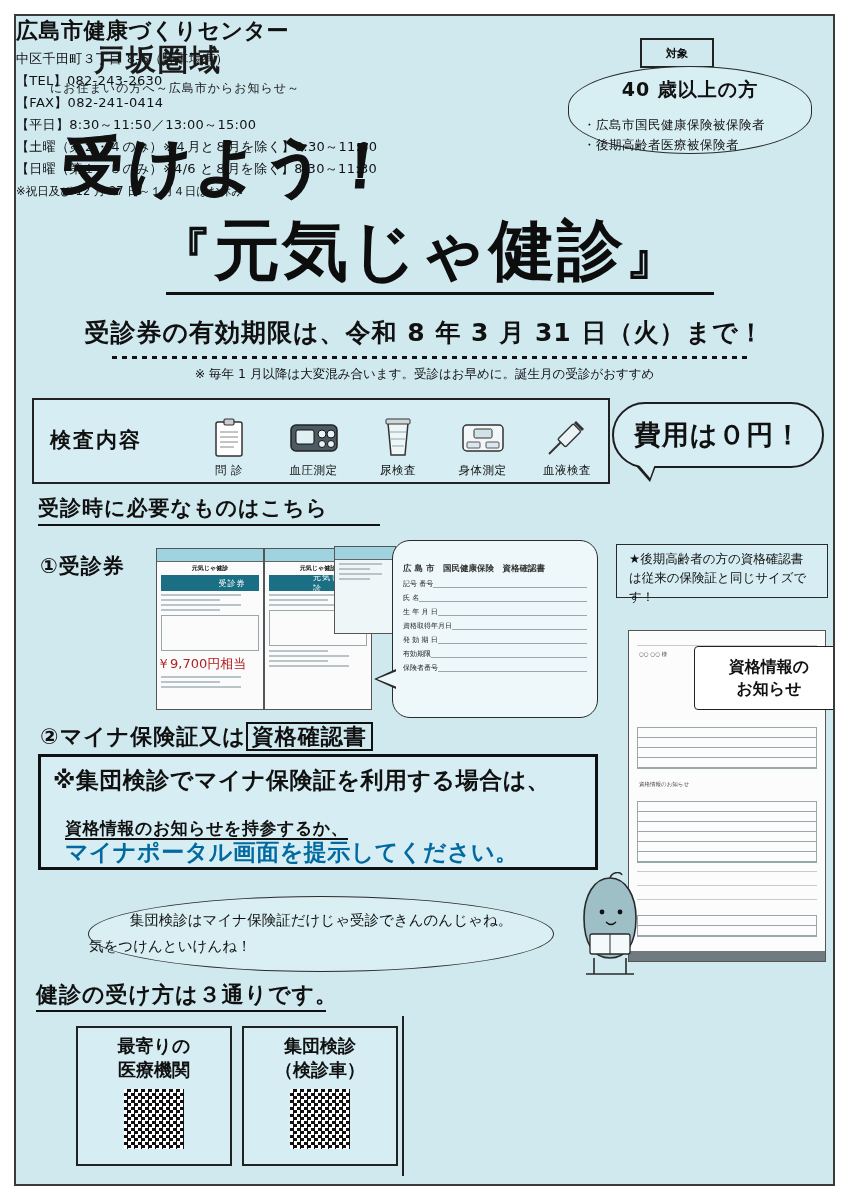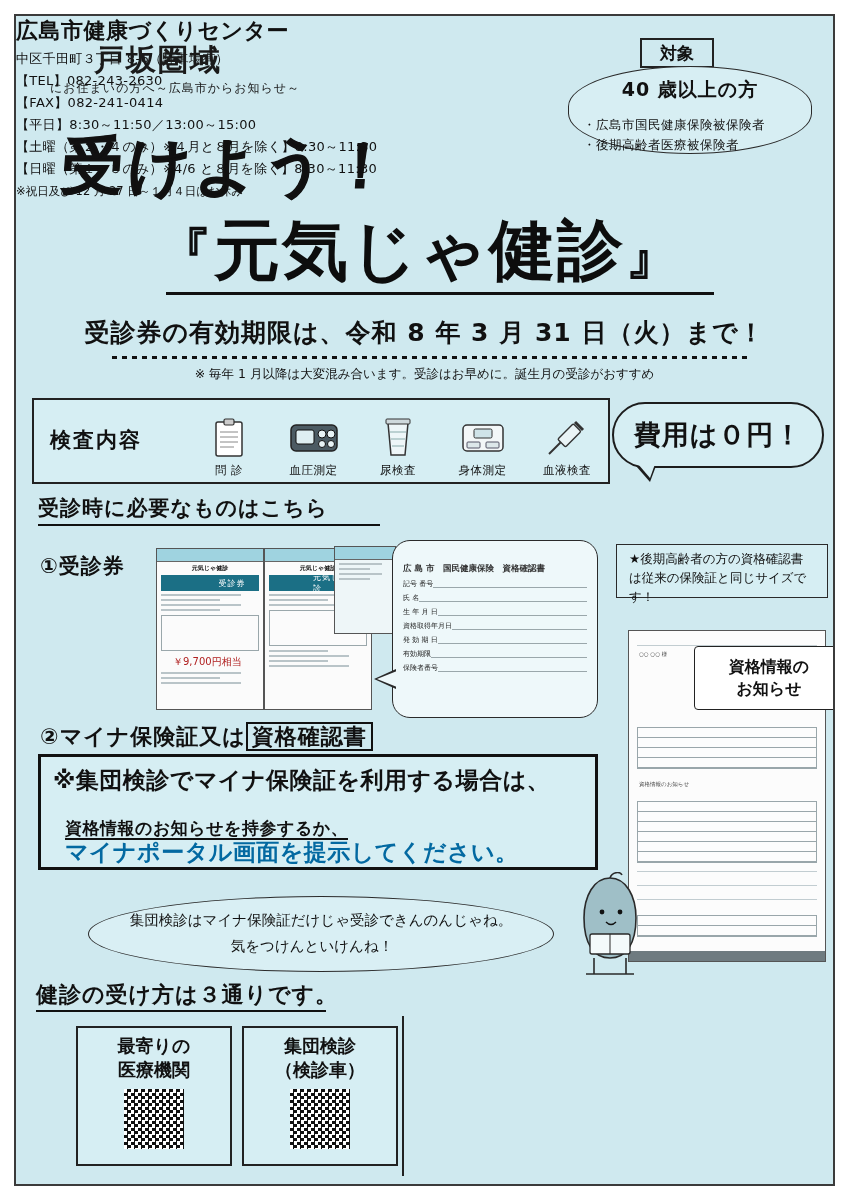--- a/index.html
+++ b/index.html
@@ -23,21 +23,21 @@
     font-size:30px;font-weight:bold;color:#1a1a1a;letter-spacing:2px;
   }
   .region-sub{
     position:absolute;left:34px;top:64px;
     font-size:12px;color:#1a1a1a;letter-spacing:1px;
   }
   .target-box{
     position:absolute;left:624px;top:22px;width:70px;height:26px;
     border:2px solid #222;background:#cfe9ef;
     display:flex;align-items:center;justify-content:center;
-    font-size:17px;font-weight:bold;color:#111;
+    font-size:11px;font-weight:bold;color:#111;
   }
   .target-bubble{
     position:absolute;left:552px;top:50px;width:242px;height:86px;
     border:1.5px solid #2a2a2a;border-radius:50%/46%;
     background:#d7eef3;
   }
   .target-main{
     position:absolute;left:0;right:0;top:10px;text-align:center;
     font-size:19px;font-weight:bold;color:#111;letter-spacing:1px;
   }
@@ -142,21 +142,21 @@
   .t3{left:318px;top:530px;width:60px;height:86px;background:#eef6f8;}
   .tk-head{height:12px;background:#9fd3e0;border-bottom:1px solid #666;}
   .tk-title{font-size:6px;text-align:center;font-weight:bold;color:#111;padding-top:2px;}
   .tk-band{margin:2px 4px;height:16px;background:#1b6f85;color:#fff;font-size:8px;
     display:flex;align-items:center;justify-content:center;letter-spacing:1px;padding-left:44px;}
   .tk-lines{margin:3px 4px;}
   .tk-line{height:2px;background:#b9c4c8;margin-bottom:3px;}
   .tk-line.s{width:60%;}
   .tk-line.m{width:82%;}
   .tk-block{margin:4px;height:34px;border:1px solid #9aa7ab;}
-  .tk-red{margin:3px 16px;font-size:10px;color:#b02020;}
+  .tk-red{margin:3px 0;font-size:13px;color:#b02020;}
 
   
   .form-bubble{
     position:absolute;left:376px;top:524px;width:204px;height:176px;
     border:1.5px solid #2a2a2a;border-radius:18px;background:#eef8fa;
   }
   .form-bubble:after{
     content:"";position:absolute;left:-16px;bottom:30px;
     border-top:8px solid transparent;border-bottom:8px solid transparent;
     border-right:20px solid #eef8fa;
@@ -208,21 +208,21 @@
   .notice-l2{position:absolute;left:24px;top:44px;font-size:17px;font-weight:bold;color:#111;letter-spacing:0.5px;margin-top:16px;}
   .notice-l2 .uline{border-bottom:2px solid #111;}
   .notice-l3{position:absolute;left:24px;top:80px;font-size:23px;font-weight:bold;color:#0369a1;letter-spacing:0.5px;}
 
   
   .m-bubble{
     position:absolute;left:72px;top:880px;width:464px;height:74px;
     border:1.5px solid #2a2a2a;border-radius:50%/50%;background:#d9eff4;
   }
   .mb1{position:absolute;left:0;right:0;top:14px;text-align:center;font-size:14.5px;color:#111;}
-  .mb2{position:absolute;left:0;right:18px;top:40px;text-align:center;font-size:14.5px;color:#111;}
+  .mb2{position:absolute;left:0;right:18px;top:40px;text-align:left;font-size:14.5px;color:#111;}
   .mascot{position:absolute;left:548px;top:856px;width:92px;height:108px;}
 
   
   .how-title{
     position:absolute;left:20px;top:964px;font-size:22px;font-weight:bold;color:#111;letter-spacing:1px;
   }
   .how-underline{position:absolute;left:20px;top:994px;width:290px;height:2px;background:#111;}
 
   
   .bbox{position:absolute;border:2px solid #222;background:#d6eef3;box-sizing:border-box;}

